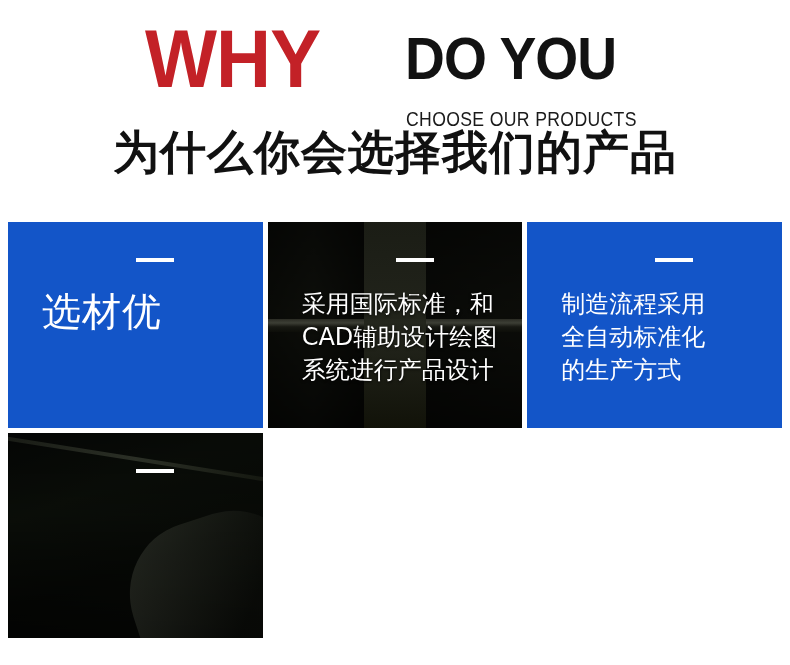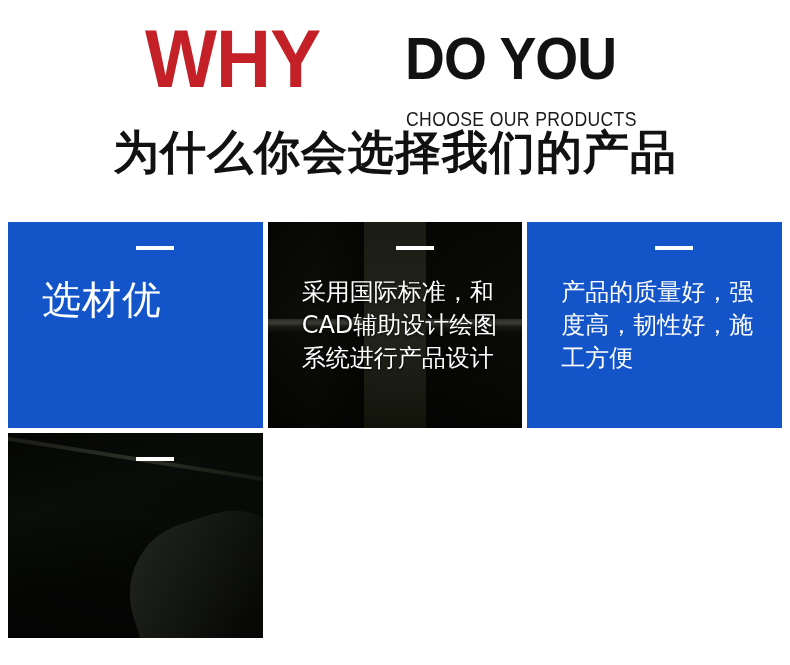--- a/index.html
+++ b/index.html
@@ -109,21 +109,21 @@
     position: absolute;
     inset: 0;
     opacity: 1;
   }
   .cell-inner {
     position: absolute;
     left: 0;
     top: 0;
     right: 0;
     bottom: 0;
-    padding: 24px 14px 0 34px;
+    padding: 36px 14px 0 34px;
     box-sizing: border-box;
   }
   .dash {
     width: 38px;
     height: 4px;
     background: #ffffff;
     margin: 0 0 26px 94px;
   }
   .cell-text {
     color: #ffffff;
@@ -240,30 +240,30 @@
   <div class="cell cell-photo">
     <div class="photo-bg photo-cable"></div>
     <div class="cell-inner">
       <div class="dash"></div>
       <div class="cell-text">采用国际标准，和
 CAD辅助设计绘图
 系统进行产品设计</div>
     </div>
   </div>
 
-
-
   <div class="cell cell-blue">
     <div class="cell-inner">
       <div class="dash"></div>
-      <div class="cell-text">产品的质量好，强
-度高，韧性好，施
-工方便</div>
-    </div>
-  </div>
+      <div class="cell-text">制造流程采用
+全自动标准化
+的生产方式</div>
+    </div>
+  </div>
+
+
 
   <div class="cell cell-photo">
     <div class="photo-bg photo-road"></div>
     <div class="cell-inner">
       <div class="dash"></div>
     </div>
   </div>
 
 </div>
 

